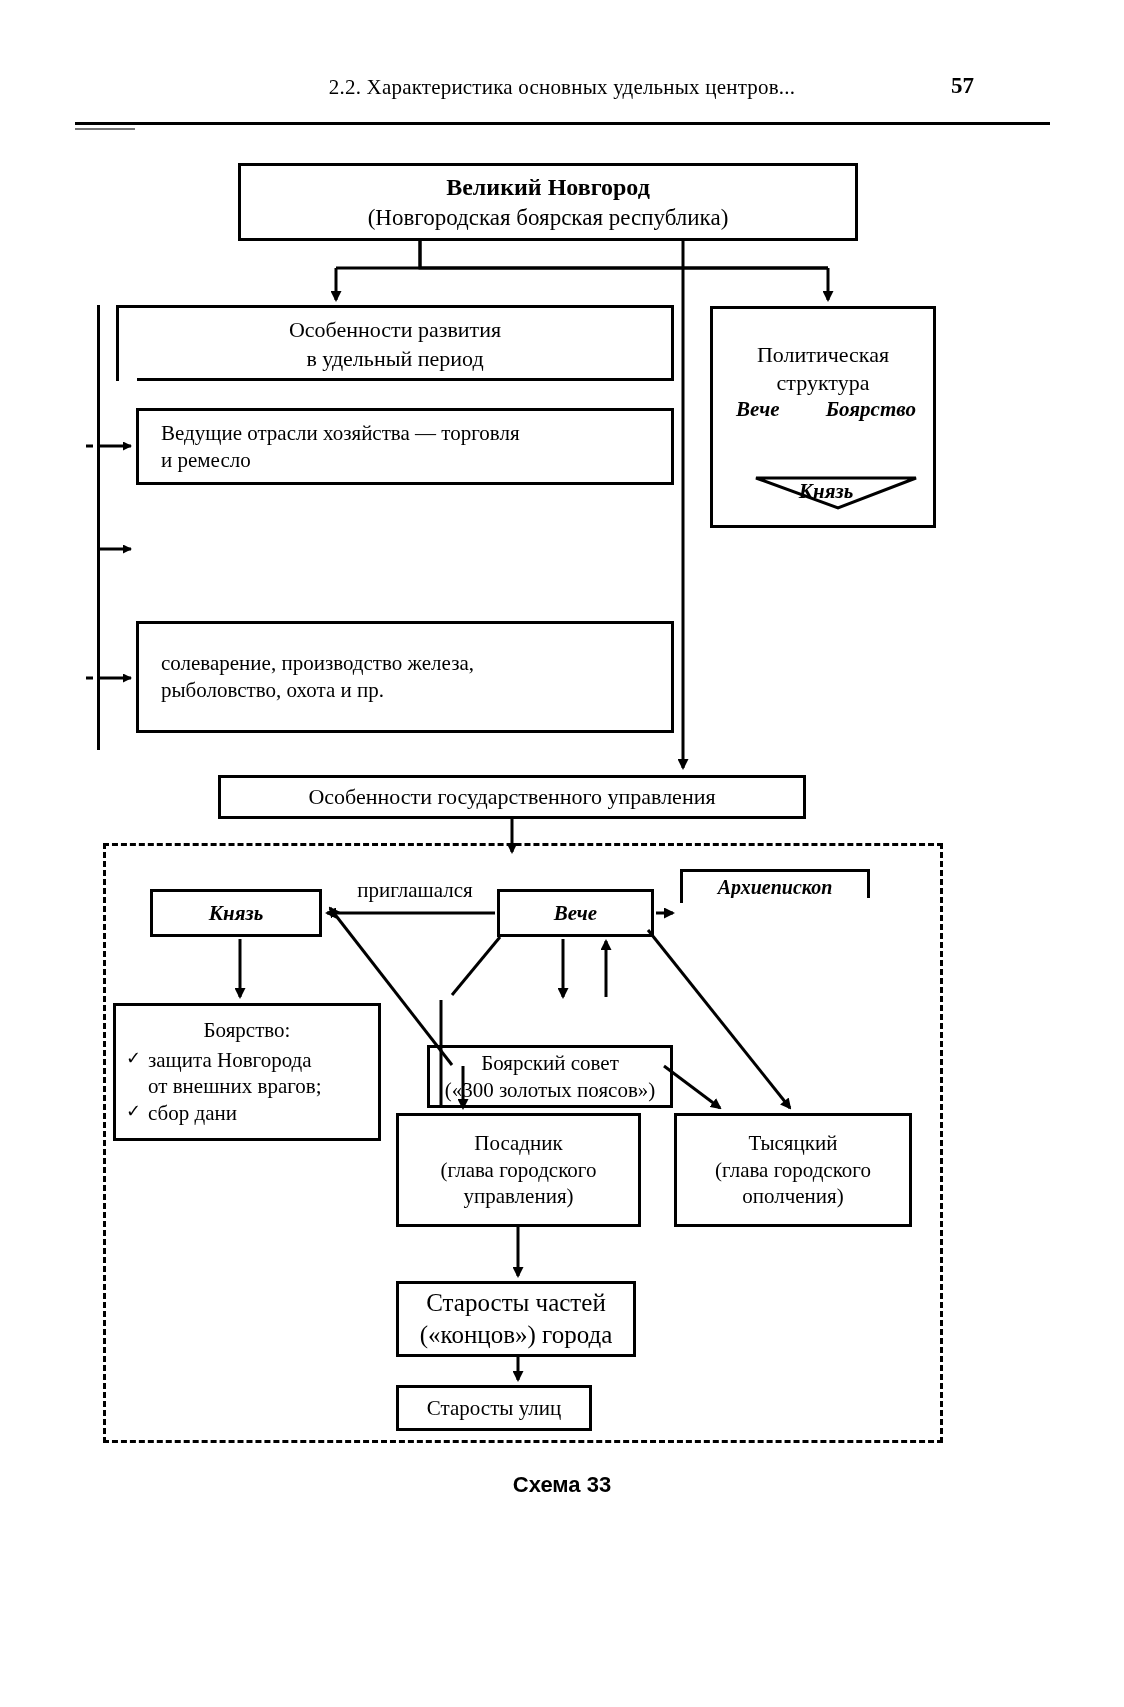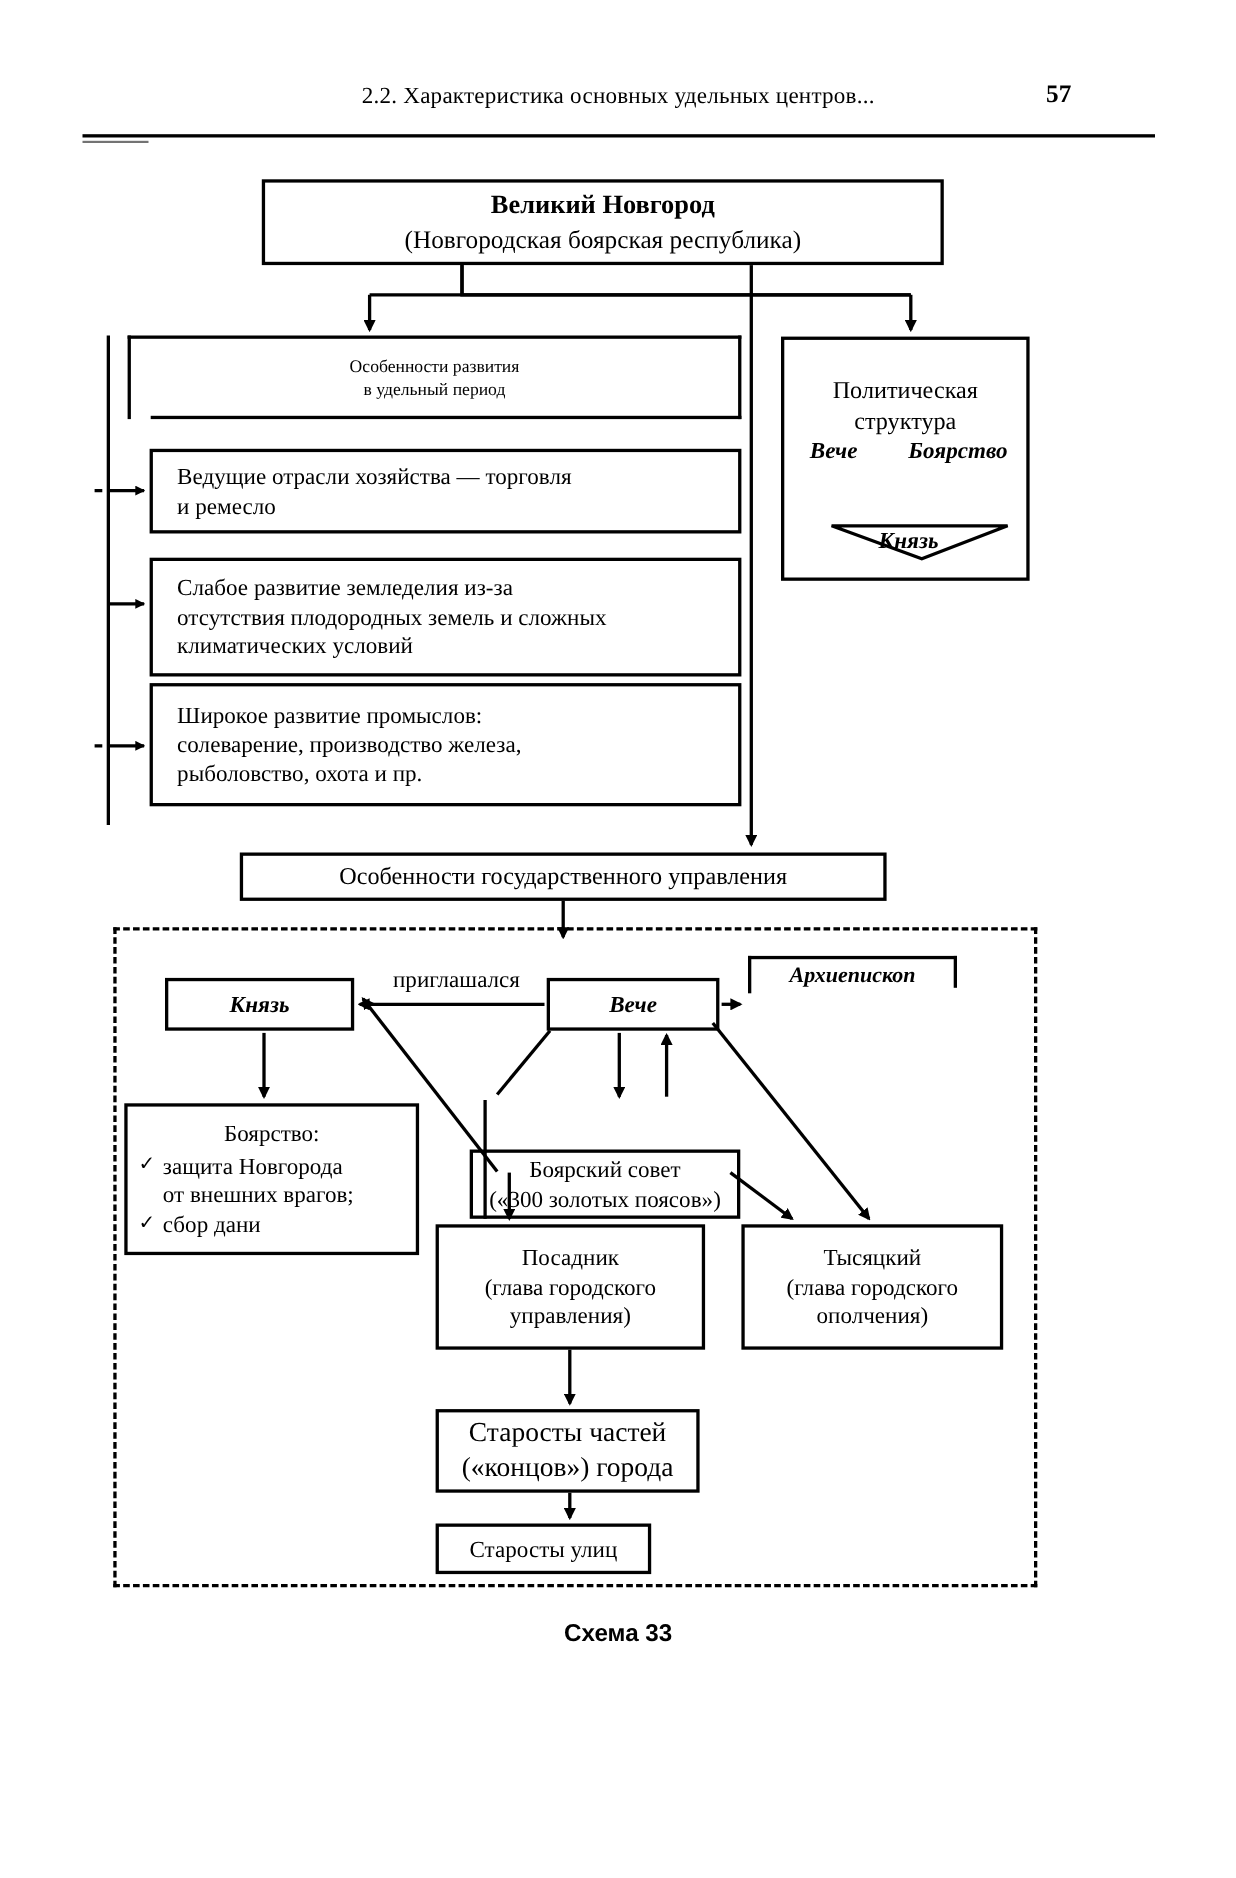--- a/index.html
+++ b/index.html
@@ -53,21 +53,21 @@
     position:absolute; left:97px; top:305px; width:578px; height:445px;
     border-left:3px solid #000; box-sizing:border-box;
   }
   #left-head{
     left:116px; top:305px; width:558px; height:76px;
     border:3px solid #000; border-bottom:none;
   }
   #left-head-rule{
     position:absolute; left:137px; top:378px; width:537px; height:3px; background:#000;
   }
-  #left-head .t{ font-size:16px;text-align:right; }
+  #left-head .t{ font-size:22px;text-align:right; }
 
   #feat1{ left:136px; top:408px; width:538px; height:77px; }
   #feat2{ left:136px; top:507px; width:538px; height:108px; }
   #feat3{ left:136px; top:621px; width:538px; height:112px; }
   .feat .t{ font-size:21px; padding:0 22px; }
 
   
   #pol-box{ left:710px; top:306px; width:226px; height:222px; }
   #pol-box .t{ font-size:22px; }
   .pol-row{
@@ -166,28 +166,22 @@
     <span class="ln t">Особенности развития</span>
     <span class="ln t">в удельный период</span>
   </div>
   <div id="left-head-rule"></div>
 
   <div class="box feat" id="feat1">
     <span class="ln t">Ведущие отрасли хозяйства — торговля</span>
     <span class="ln t">и ремесло</span>
   </div>
 
-  <div class="box feat" id="feat2">
-    <span class="ln t">Слабое развитие земледелия  из-за</span>
-    <span class="ln t">отсутствия плодородных земель и сложных</span>
-    <span class="ln t">климатических условий</span>
-  </div>
 
   <div class="box feat" id="feat3">
-    <span class="ln t">Широкое развитие промыслов:</span>
     <span class="ln t">солеварение,  производство железа,</span>
     <span class="ln t">рыболовство,  охота и пр.</span>
   </div>
 
   <div class="box center" id="pol-box">
     <span class="ln t" style="margin-top:-96px">Политическая</span>
     <span class="ln t" style="margin-top:0">структура</span>
     <div class="pol-row">
       <span>Вече</span>
       <span>Боярство</span>

